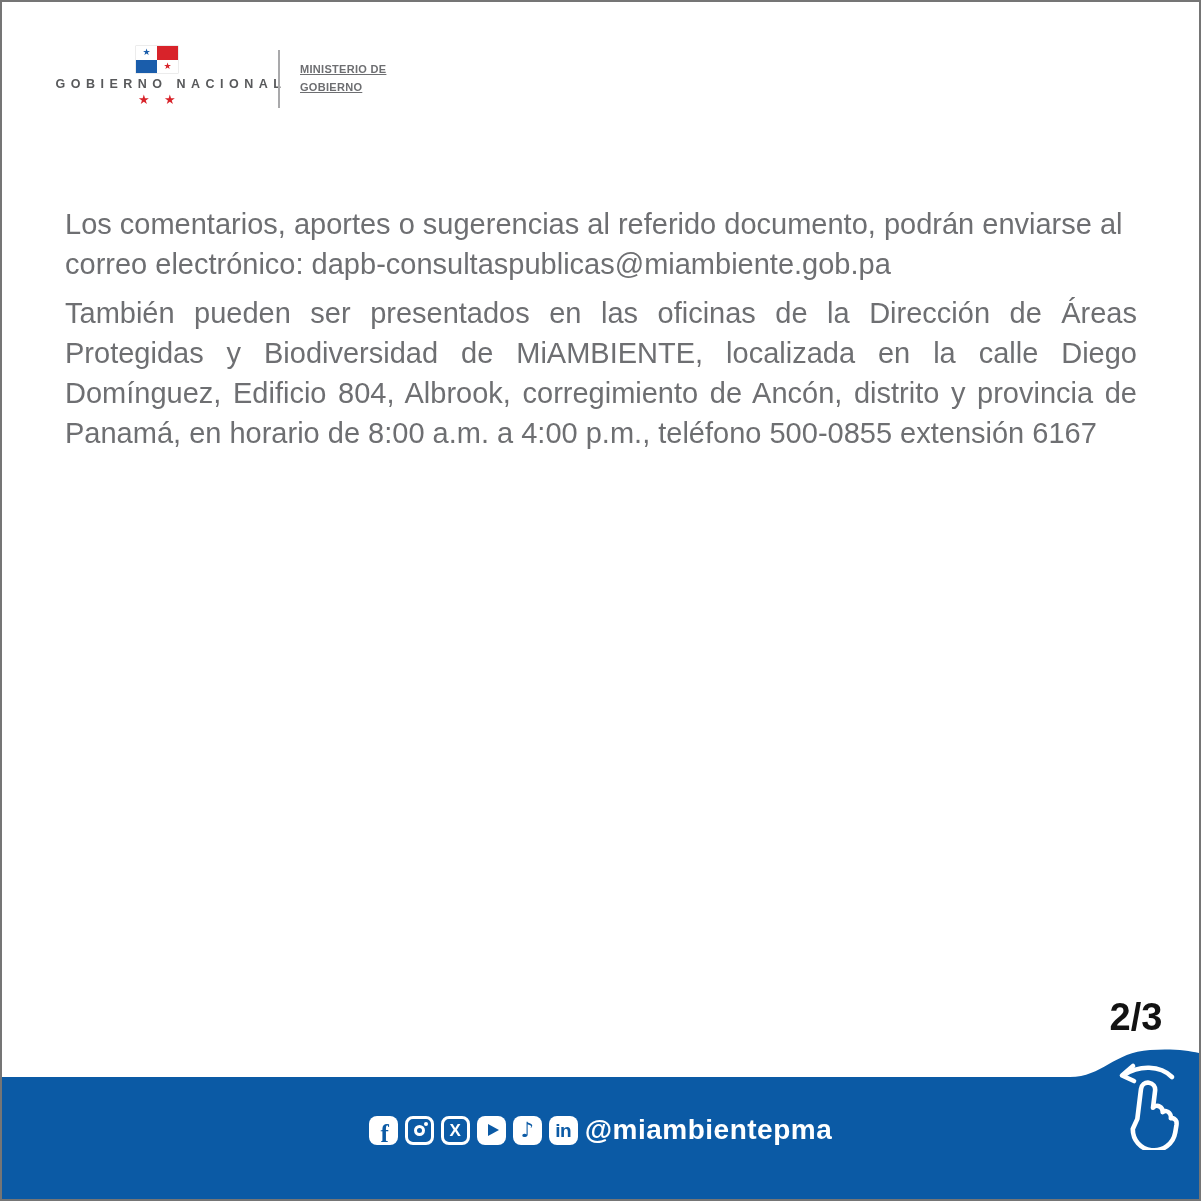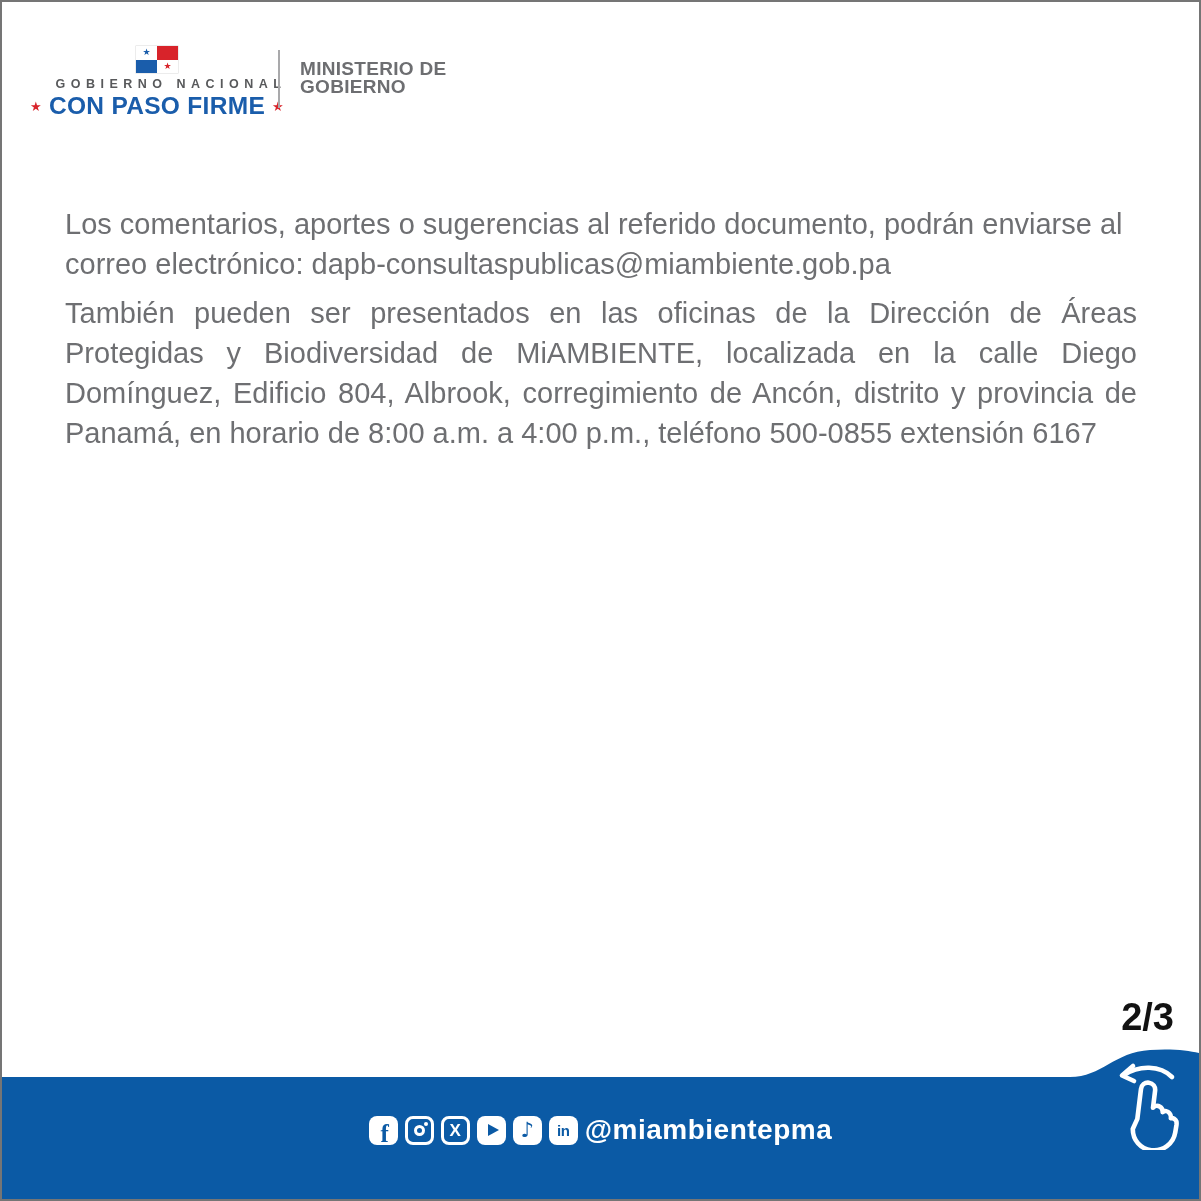--- a/index.html
+++ b/index.html
@@ -47,37 +47,37 @@
     font-size:24.5px; font-weight:700; color:#1a5dab;
     letter-spacing:0.3px; white-space:nowrap;
   }
   .gob-line2 .star{ font-size:13px; color:#d8232a; margin:0 7px; }
   .header-divider{
     width:2px; height:58px; background:#a9a9ab;
     margin-left:8px; margin-right:20px; margin-top:4px;
   }
   .ministry{
     margin-top:14px;
-    font-size:19px; font-weight:700; color:#6d6e71;
-    line-height:18px; letter-spacing:0.3px;
+    font-size:11px; font-weight:700; color:#6d6e71;
+    line-height:18px; letter-spacing:0.3px;text-decoration:underline;
   }
 
   
   .main-text{
     position:absolute; left:63px; top:202px; width:1072px;
     font-size:29px; line-height:40px; color:#6e6f72;
   }
   .main-text p{ margin:0; }
   .main-text p.p1{ }
   .main-text p.p2{ text-align:justify;margin-top:9px; }
 
   
   .page-number{
     position:absolute; left:1096px; top:994px; width:76px;
-    text-align:right;
+    text-align:center;
     font-size:38px; font-weight:700; color:#121212;
     letter-spacing:0px;
   }
 
   
   .footer-wave{
     position:absolute; left:0; bottom:0;
     width:1197px; height:162px;
     display:block;
   }
@@ -113,21 +113,21 @@
   }
   .xx .glyph{ font-size:17px; }
   .yt .tri{
     position:absolute; left:11px; top:8px;
     width:0; height:0;
     border-left:11px solid #0b5aa5;
     border-top:6.5px solid transparent;
     border-bottom:6.5px solid transparent;
   }
   .tt .glyph{ font-size:21px; font-family:"DejaVu Sans",sans-serif; }
-  .li .glyph{ font-size:15px; letter-spacing:-0.5px;border-radius:9px; }
+  .li .glyph{ font-size:19px; letter-spacing:-0.5px;border-radius:9px; }
   .social-handle{
     font-size:28px; font-weight:700; color:#ffffff;
     letter-spacing:0.5px;
   }
 
   
   .swipe-icon{
     position:absolute; left:1112px; top:1054px;
     width:68px; height:94px;
   }
@@ -141,21 +141,20 @@
     <div class="logo-left">
       <div class="flag">
         <div class="q q1">★</div>
         <div class="q q2"></div>
         <div class="q q3"></div>
         <div class="q q4">★</div>
       </div>
       <div class="gob-line1">GOBIERNO NACIONAL</div>
       <div class="gob-line2">
         <span class="star">★</span>
-        <span>CON PASO FIRME</span>
         <span class="star">★</span>
       </div>
     </div>
     <div class="header-divider"></div>
     <div class="ministry">
       <div>MINISTERIO DE</div>
       <div>GOBIERNO</div>
     </div>
   </div>
 

